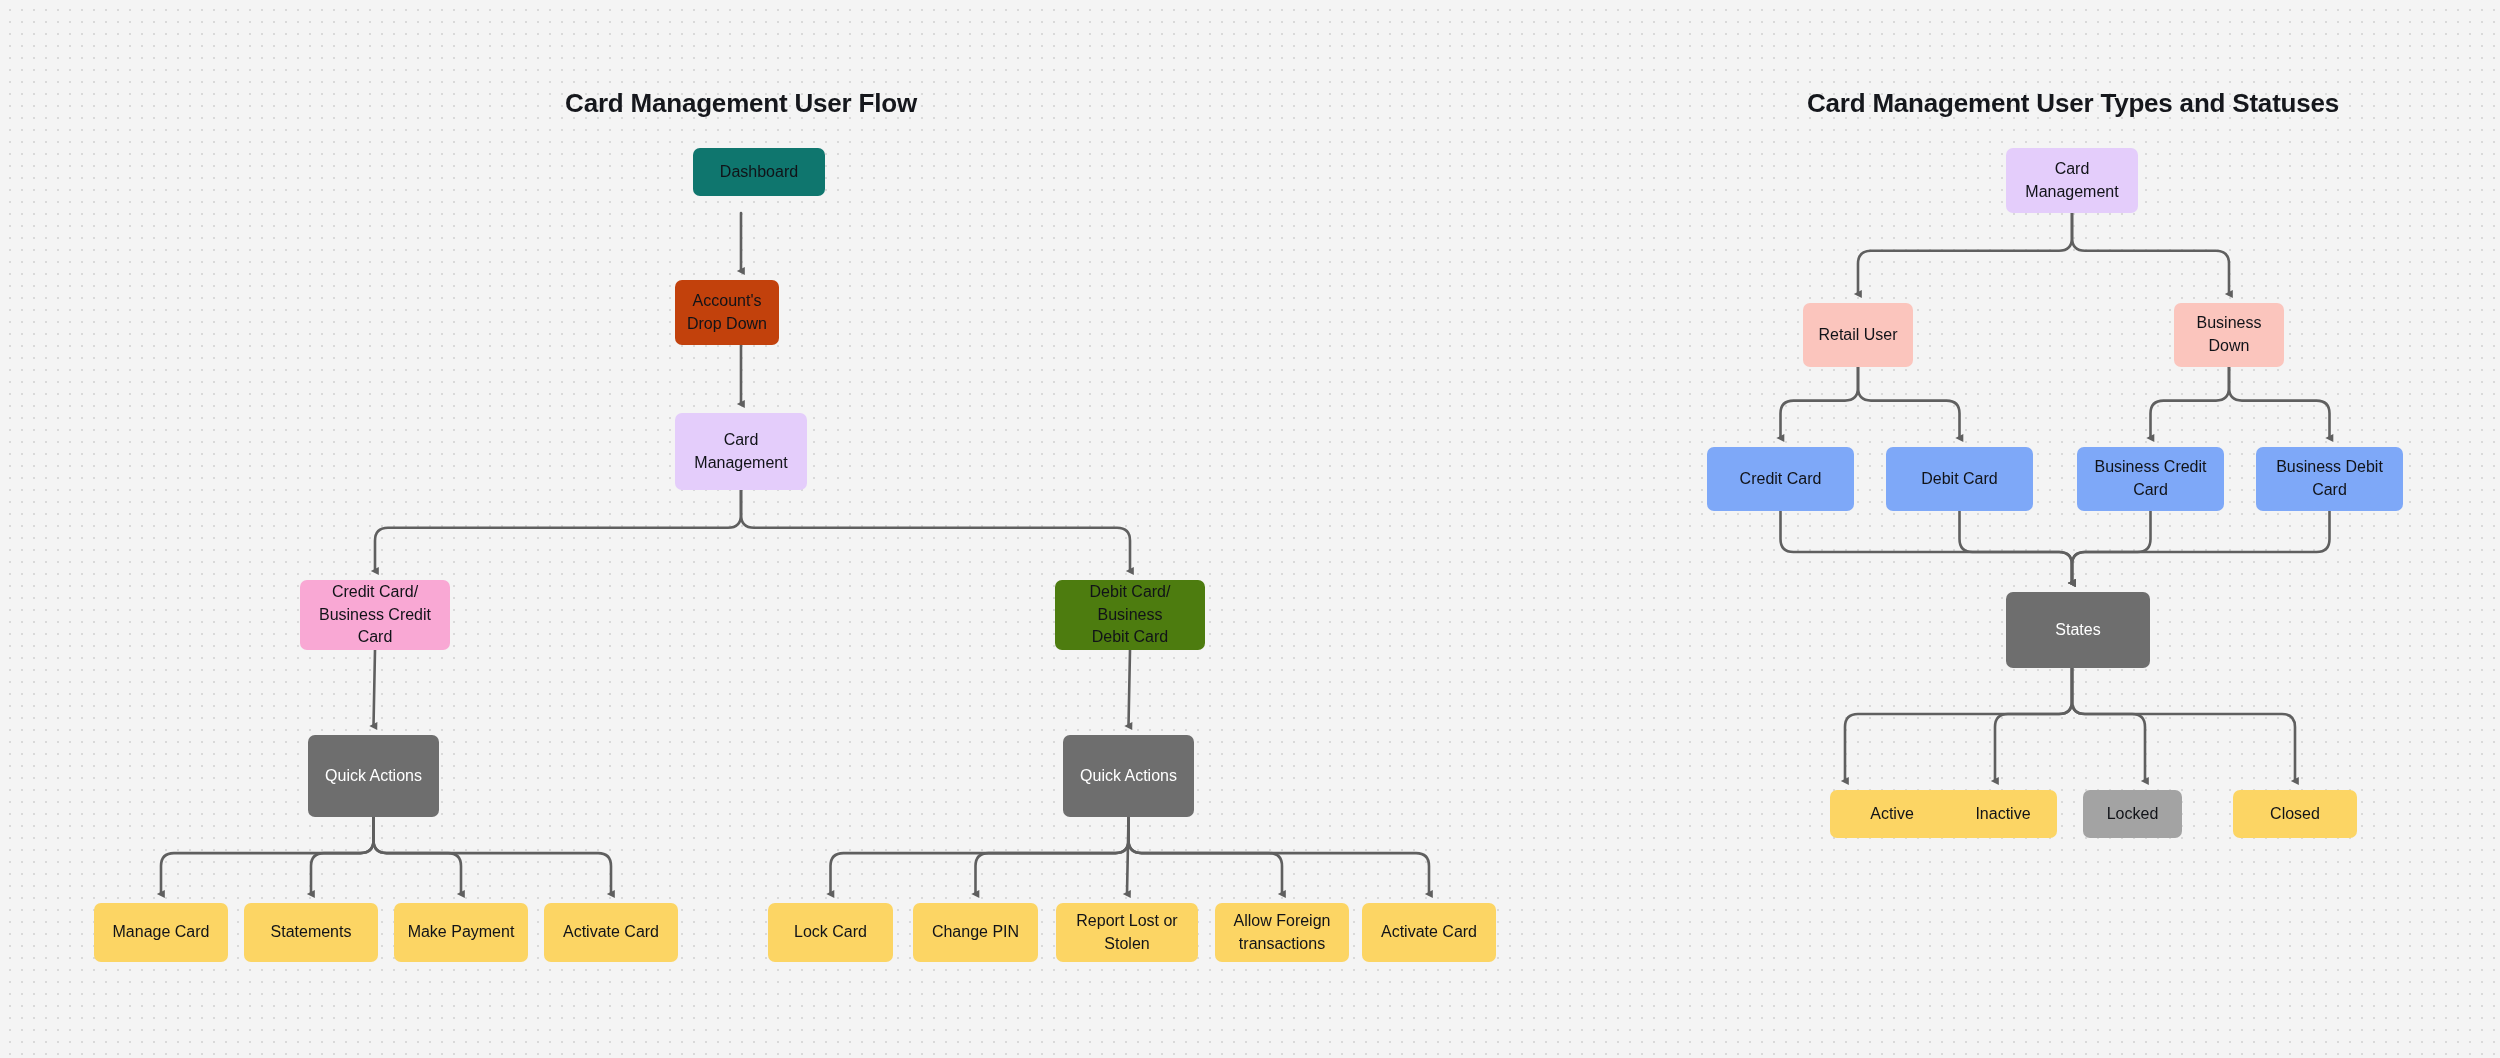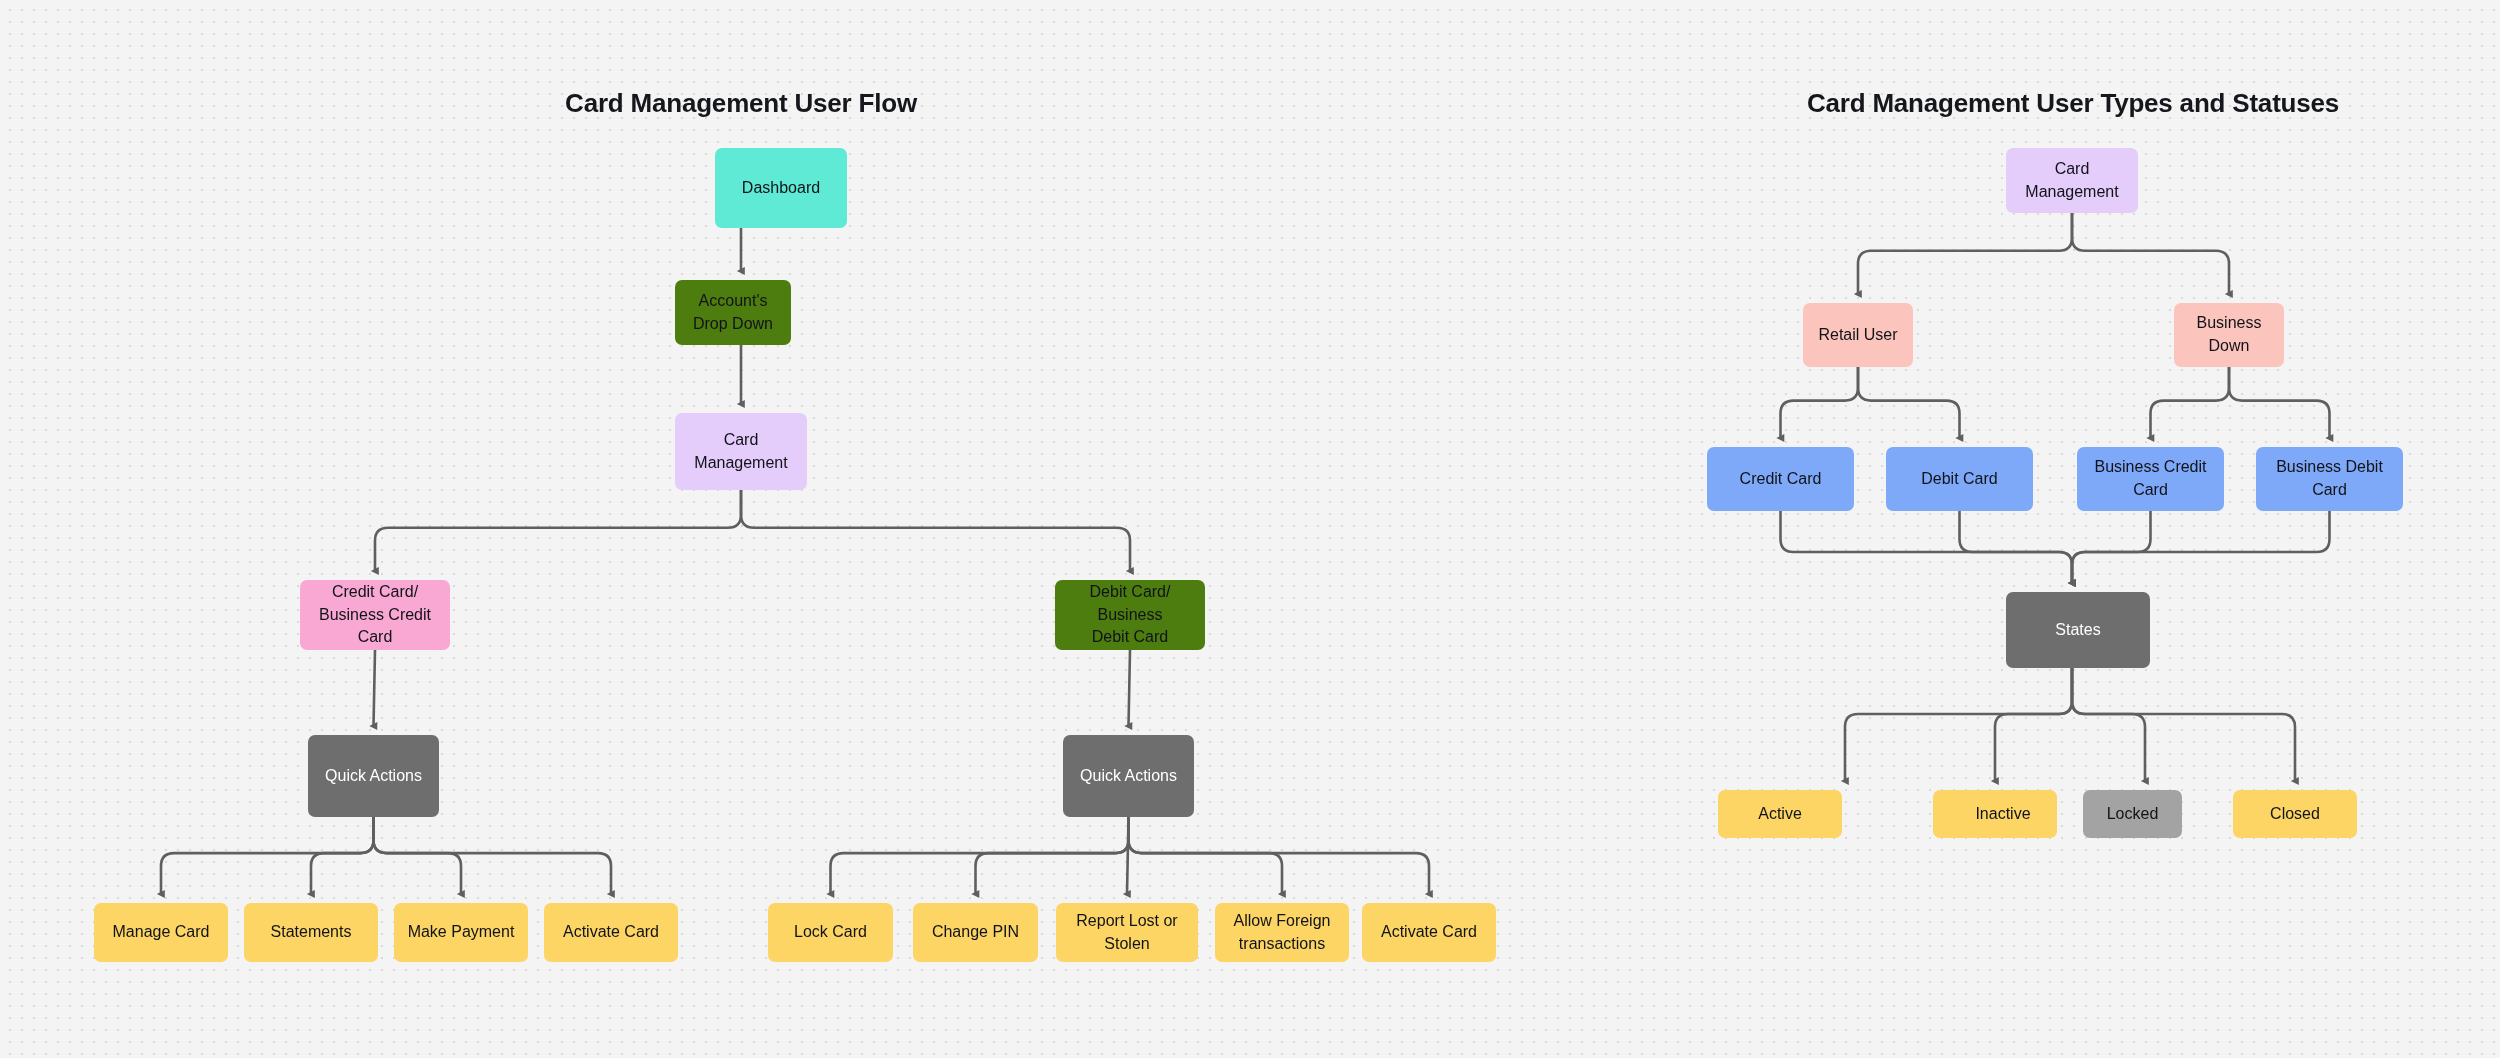--- a/index.html
+++ b/index.html
@@ -74,22 +74,22 @@
         <path d="M1959.5,511 L1959.5,539 Q1959.5,552 1972.5,552 L2059,552 Q2072,552 2072,565 L2072,583" fill="none" stroke="#5f5f5f" stroke-width="2.6" stroke-linecap="round" stroke-linejoin="round" marker-end="url(#arrow)"></path>
         <path d="M2150.5,511 L2150.5,539 Q2150.5,552 2137.5,552 L2085,552 Q2072,552 2072,565 L2072,583" fill="none" stroke="#5f5f5f" stroke-width="2.6" stroke-linecap="round" stroke-linejoin="round" marker-end="url(#arrow)"></path>
         <path d="M2329.5,511 L2329.5,539 Q2329.5,552 2316.5,552 L2085,552 Q2072,552 2072,565 L2072,583" fill="none" stroke="#5f5f5f" stroke-width="2.6" stroke-linecap="round" stroke-linejoin="round" marker-end="url(#arrow)"></path>
         <path d="M2072,668 L2072,701 Q2072,714 2059,714 L1858,714 Q1845,714 1845,727 L1845,781" fill="none" stroke="#5f5f5f" stroke-width="2.6" stroke-linecap="round" stroke-linejoin="round" marker-end="url(#arrow)"></path>
         <path d="M2072,668 L2072,701 Q2072,714 2059,714 L2008,714 Q1995,714 1995,727 L1995,781" fill="none" stroke="#5f5f5f" stroke-width="2.6" stroke-linecap="round" stroke-linejoin="round" marker-end="url(#arrow)"></path>
         <path d="M2072,668 L2072,701 Q2072,714 2085,714 L2132,714 Q2145,714 2145,727 L2145,781" fill="none" stroke="#5f5f5f" stroke-width="2.6" stroke-linecap="round" stroke-linejoin="round" marker-end="url(#arrow)"></path>
         <path d="M2072,668 L2072,701 Q2072,714 2085,714 L2282,714 Q2295,714 2295,727 L2295,781" fill="none" stroke="#5f5f5f" stroke-width="2.6" stroke-linecap="round" stroke-linejoin="round" marker-end="url(#arrow)"></path>
       </g>
   </svg>
   <div id="node-layer">
-      <div class="node" style="left: 715px; top: 148px; width: 132px; height: 80px; background-color: #5eead4;">Dashboard</div>
-      <div class="node" style="left: 675px; top: 280px; width: 116px; height: 65px; background-color: #4d7c0f;">Account's
+      <div class="node" style="left: 693px; top: 148px; width: 132px; height: 48px; background-color: #0f766e;">Dashboard</div>
+      <div class="node" style="left: 675px; top: 280px; width: 104px; height: 65px; background-color: #c2410c;">Account's
 Drop Down</div>
       <div class="node" style="left: 675px; top: 413px; width: 132px; height: 77px; background-color: rgb(228, 205, 251);">Card Management</div>
       <div class="node" style="left: 300px; top: 580px; width: 150px; height: 70px; background-color: #f9a8d4;">Credit Card/
 Business Credit Card</div>
       <div class="node" style="left: 1055px; top: 580px; width: 150px; height: 70px; background-color: #4d7c0f;">Debit Card/ Business
 Debit Card</div>
       <div class="node dark" style="left: 308px; top: 735px; width: 131px; height: 82px; background-color: rgb(110, 110, 110);">Quick Actions</div>
       <div class="node dark" style="left: 1063px; top: 735px; width: 131px; height: 82px; background-color: rgb(110, 110, 110);">Quick Actions</div>
       <div class="node" style="left: 94px; top: 903px; width: 134px; height: 59px; background-color: rgb(252, 213, 100);">Manage Card</div>
       <div class="node" style="left: 244px; top: 903px; width: 134px; height: 59px; background-color: rgb(252, 213, 100);">Statements</div>
@@ -102,21 +102,21 @@
 transactions</div>
       <div class="node" style="left: 1362px; top: 903px; width: 134px; height: 59px; background-color: rgb(252, 213, 100);">Activate Card</div>
       <div class="node" style="left: 2006px; top: 148px; width: 132px; height: 65px; background-color: rgb(228, 205, 251);">Card Management</div>
       <div class="node" style="left: 1803px; top: 303px; width: 110px; height: 64px; background-color: rgb(251, 197, 189);">Retail User</div>
       <div class="node" style="left: 2174px; top: 303px; width: 110px; height: 64px; background-color: rgb(251, 197, 189);">Business Down</div>
       <div class="node" style="left: 1707px; top: 447px; width: 147px; height: 64px; background-color: rgb(126, 168, 248);">Credit Card</div>
       <div class="node" style="left: 1886px; top: 447px; width: 147px; height: 64px; background-color: rgb(126, 168, 248);">Debit Card</div>
       <div class="node" style="left: 2077px; top: 447px; width: 147px; height: 64px; background-color: rgb(126, 168, 248);">Business Credit Card</div>
       <div class="node" style="left: 2256px; top: 447px; width: 147px; height: 64px; background-color: rgb(126, 168, 248);">Business Debit Card</div>
       <div class="node dark" style="left: 2006px; top: 592px; width: 144px; height: 76px; background-color: rgb(110, 110, 110);">States</div>
-      <div class="node" style="left: 1718px; top: 790px; width: 124px; height: 48px; background-color: rgb(252, 213, 100);">Active</div>
+      <div class="node" style="left: 1830px; top: 790px; width: 124px; height: 48px; background-color: rgb(252, 213, 100);">Active</div>
       <div class="node" style="left: 1933px; top: 790px; width: 124px; height: 48px; background-color: rgb(252, 213, 100); padding-left: 24px;">Inactive</div>
       <div class="node" style="left: 2083px; top: 790px; width: 99px; height: 48px; background-color: #a3a3a3;">Locked</div>
       <div class="node" style="left: 2233px; top: 790px; width: 124px; height: 48px; background-color: rgb(252, 213, 100);">Closed</div>
     </div>
   <div id="title-layer">
       <div class="title" style="left: 741px; top: 88px;">Card Management User Flow</div>
       <div class="title" style="left: 2073px; top: 88px;">Card Management User Types and Statuses</div>
     </div>
 </div>
 

